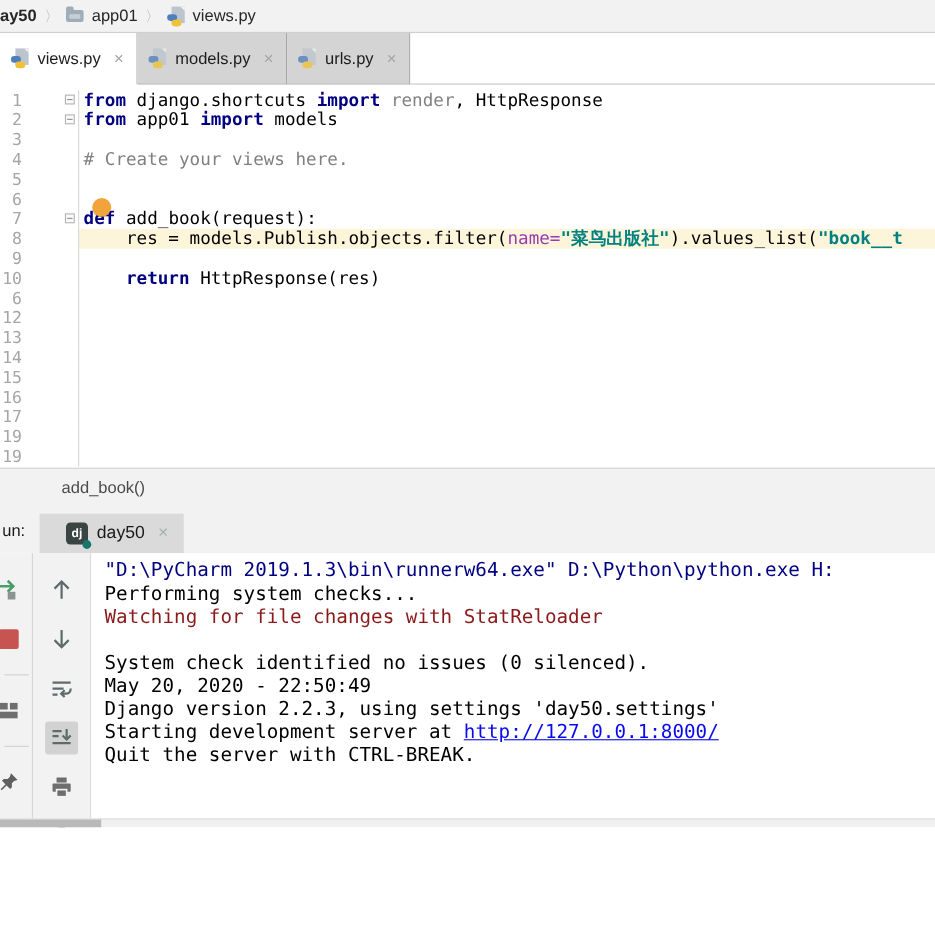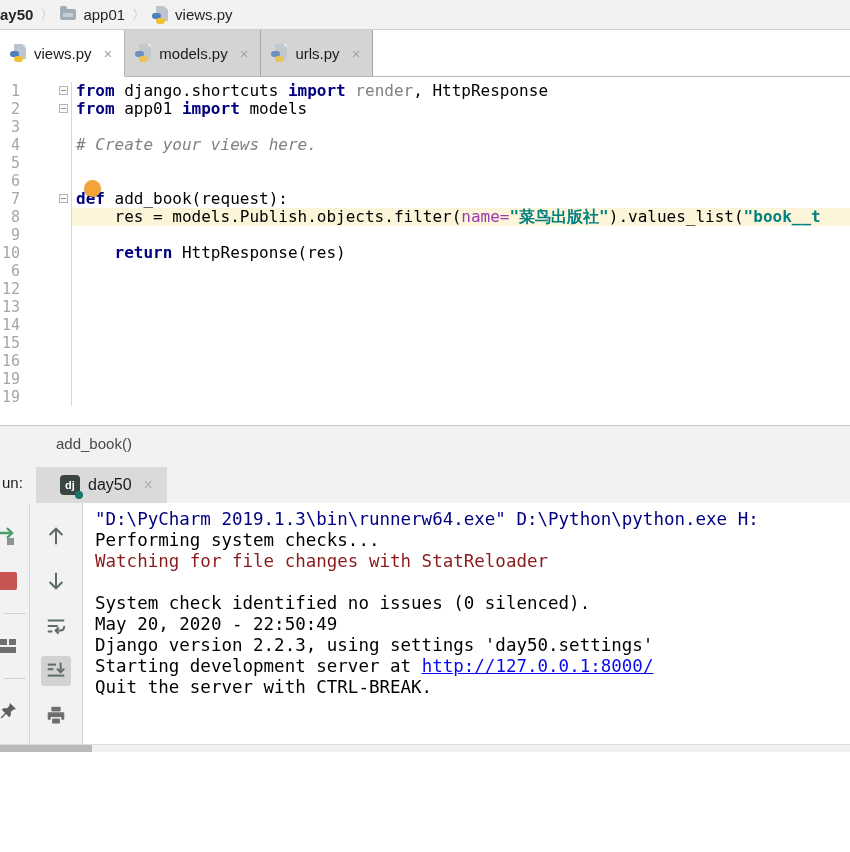--- a/index.html
+++ b/index.html
@@ -43,21 +43,21 @@
   .gut-num { width:20px; text-align:right; color:#a6a6a6; flex:none; font-size:15px; }
   .fold-strip { width:52px; flex:none; position:relative; border-right:1px solid #d6d6d6; }
   .fold-mark { position:absolute; right:3px; top:4px; width:9px; height:9px;
                border:1px solid #b4b4b4; background:#fafafa; }
   .fold-mark:after { content:""; position:absolute; left:1px; right:1px; top:3px; border-top:1px solid #8f8f8f; }
   .code-text { flex:1; padding-left:4px; color:#000; overflow:hidden; }
   .code-row.hl .code-text { background:#fcf5da; }
   .c-kw { color:#000080; font-weight:bold; }
   .c-pl { color:#000; }
   .c-gr { color:#808080; }
-  .c-cm { color:#808080; font-style:italic; }
+  .c-cm { color:#808080; }
   .c-st { color:#008080; font-weight:bold; }
   .c-pm { color:#9b3bb0; }
   .lightbulb { position:absolute; left:84px; top:103px; width:17px; height:17px;
                background:#f2a33a; border-radius:50%; box-shadow:0 1px 1px rgba(0,0,0,.25); }
 
   
   .nav-bar { height:36px; background:#f2f2f2; border-top:1px solid #c9c9c9;
              display:flex; align-items:center; padding-left:56px; font-size:15px; color:#4a4a4a; }
 
   
@@ -175,20 +175,21 @@
         <div class="code-row"><span class="gut-num">7</span><span class="fold-strip"><span class="fold-mark"></span></span><span class="code-text"><span class="c-kw">def</span><span class="c-pl"> add_book(request):</span></span></div>
         <div class="code-row hl"><span class="gut-num">8</span><span class="fold-strip"></span><span class="code-text"><span class="c-pl">    res = models.Publish.objects.filter(</span><span class="c-pm">name=</span><span class="c-st">"菜鸟出版社"</span><span class="c-pl">).values_list(</span><span class="c-st">"book__t</span></span></div>
         <div class="code-row"><span class="gut-num">9</span><span class="fold-strip"></span><span class="code-text"></span></div>
         <div class="code-row"><span class="gut-num">10</span><span class="fold-strip"></span><span class="code-text"><span class="c-pl">    </span><span class="c-kw">return</span><span class="c-pl"> HttpResponse(res)</span></span></div>
         <div class="code-row"><span class="gut-num">6</span><span class="fold-strip"></span><span class="code-text"></span></div>
         <div class="code-row"><span class="gut-num">12</span><span class="fold-strip"></span><span class="code-text"></span></div>
         <div class="code-row"><span class="gut-num">13</span><span class="fold-strip"></span><span class="code-text"></span></div>
         <div class="code-row"><span class="gut-num">14</span><span class="fold-strip"></span><span class="code-text"></span></div>
         <div class="code-row"><span class="gut-num">15</span><span class="fold-strip"></span><span class="code-text"></span></div>
         <div class="code-row"><span class="gut-num">16</span><span class="fold-strip"></span><span class="code-text"></span></div>
+        <div class="code-row"><span class="gut-num">17</span><span class="fold-strip"></span><span class="code-text"></span></div>
         <div class="code-row"><span class="gut-num">19</span><span class="fold-strip"></span><span class="code-text"></span></div>
         <div class="code-row"><span class="gut-num">19</span><span class="fold-strip"></span><span class="code-text"></span></div>
       </div>
     <div class="lightbulb"></div>
   </div>
 
   <div class="nav-bar">
     <span>add_book()</span>
   </div>
 

